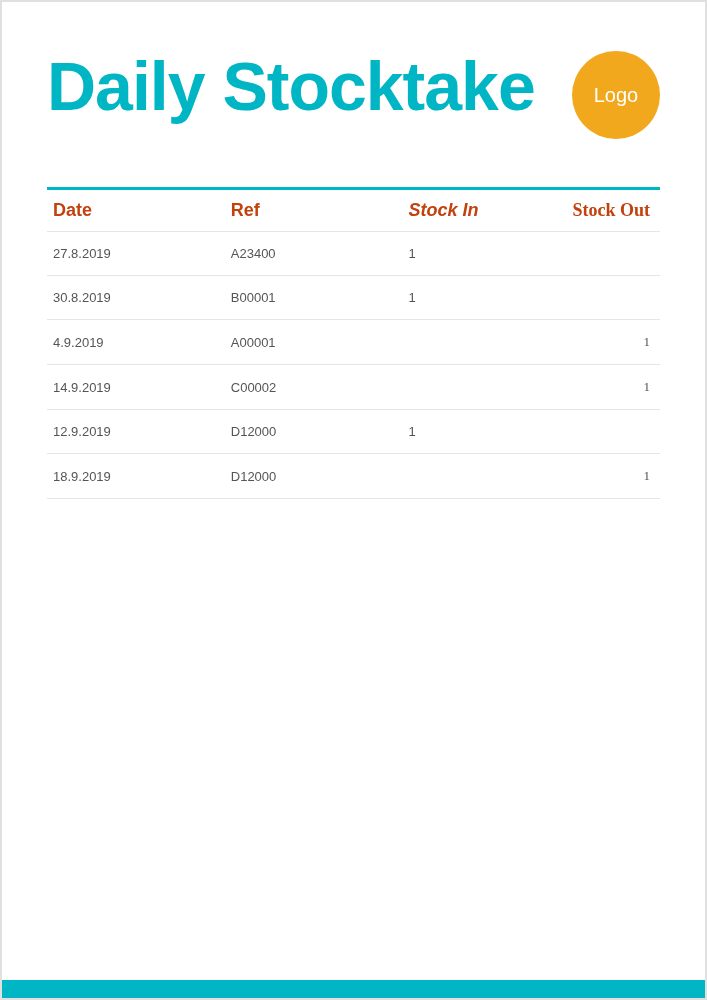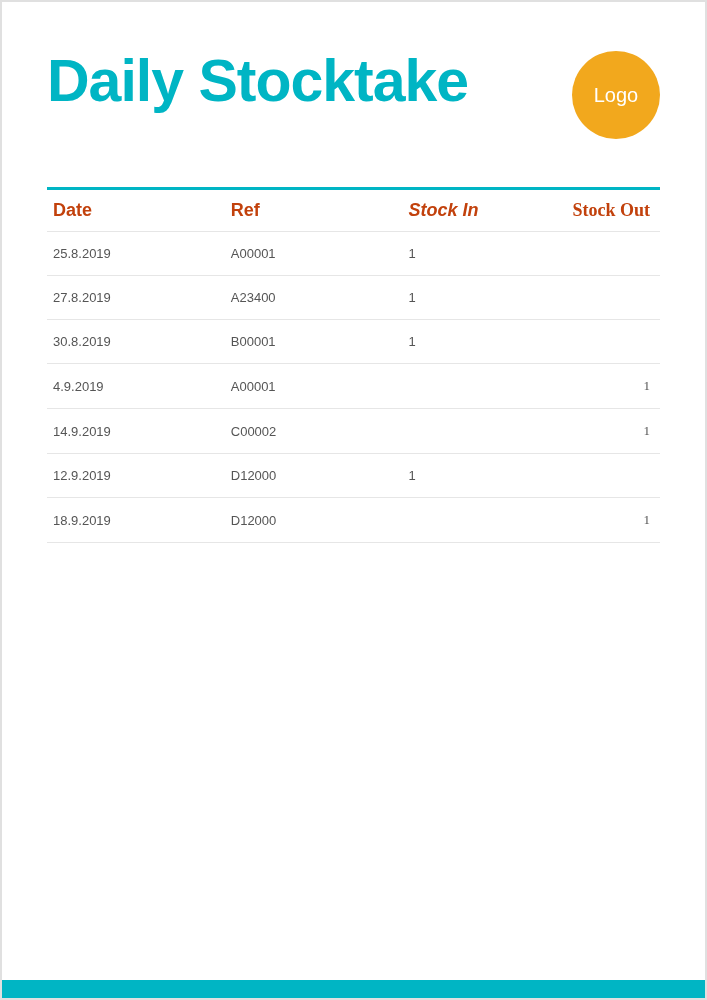--- a/index.html
+++ b/index.html
@@ -16,21 +16,21 @@
     position: relative;
     height: 100%;
   }
   .header {
     display: flex;
     justify-content: space-between;
     align-items: flex-start;
     margin-bottom: 48px;
   }
   .title {
-    font-size: 59px;
+    font-size: 68px;
     font-weight: bold;
     color: #00b5c4;
     letter-spacing: -1px;
   }
   .logo-circle {
     width: 88px;
     height: 88px;
     border-radius: 50%;
     background: #f2a81d;
     display: flex;
@@ -92,26 +92,20 @@
     <thead>
       <tr>
         <th class="col-date">Date</th>
         <th class="col-ref">Ref</th>
         <th class="col-in">Stock In</th>
         <th class="col-out right">Stock Out</th>
       </tr>
     </thead>
     <tbody id="tbody">
         <tr>
-          <td>25.8.2019</td>
-          <td>A00001</td>
-          <td>1</td>
-          <td class="right"></td>
-        </tr>
-        <tr>
           <td>27.8.2019</td>
           <td>A23400</td>
           <td>1</td>
           <td class="right"></td>
         </tr>
         <tr>
           <td>30.8.2019</td>
           <td>B00001</td>
           <td>1</td>
           <td class="right"></td>

